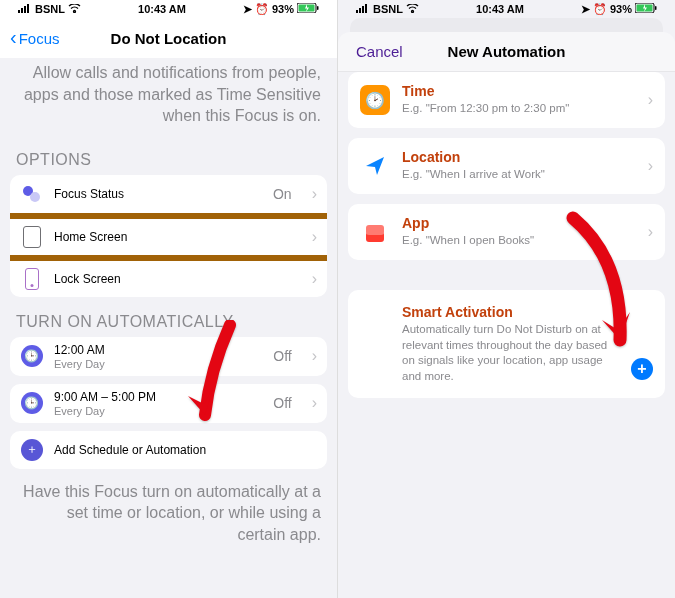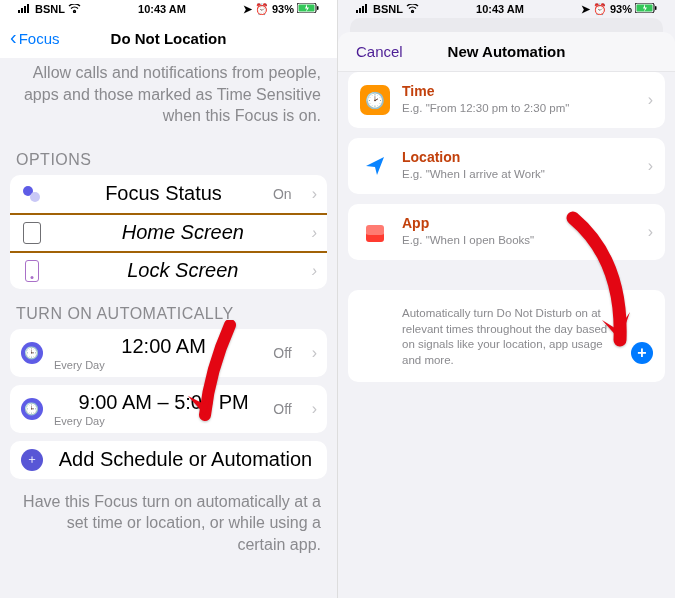--- a/index.html
+++ b/index.html
@@ -92,29 +92,29 @@
     border-radius: 10px;
     overflow: hidden;
   }
   .row {
     display: flex;
     align-items: center;
     min-height: 38px;
     padding: 6px 10px;
     position: relative;
   }
-  .row + .row { border-top: 2px solid #a16207; font-style: italic; }
+  .row + .row { border-top: 6px solid #a16207; }
   .row .icon {
     width: 24px; height: 24px;
     display: flex; align-items: center; justify-content: center;
     margin-right: 10px;
     flex-shrink: 0;
   }
   .row .text { flex: 1; }
-  .row .title { font-size: 20px; color: #000; text-align: center; }
+  .row .title { font-size: 12px; color: #000; }
   .row .subtitle { font-size: 11px; color: #8a8a8e; margin-top: 1px; }
   .row .value { font-size: 14px; color: #8a8a8e; margin-right: 20px;}
   .row .chev-r {
     color: #c5c5c8;
     font-size: 16px;
   }
 
   .gap { height: 8px; }
 
   .add-link {
@@ -424,20 +424,21 @@
         <div class="chev-r">›</div>
       </div>
     </div>
 
     <div style="height:20px"></div>
 
     <div class="trigger-card">
       <div class="trigger-row" style="align-items:flex-start; padding:14px 12px;">
         <div class="icon ic-gray" style="margin-top:2px">⏻</div>
         <div class="text">
+          <div class="title">Smart Activation</div>
           <div class="subtitle">Automatically turn Do Not Disturb on at relevant times throughout the day based on signals like your location, app usage and more.</div>
         </div>
         <div class="plus-circle">+</div>
       </div>
     </div>
   </div>
 
   <div class="arrow" style="left:220px; top:210px">
     <svg width="90" height="170" viewBox="0 0 90 170">
       <path d="M15 8 Q65 50 62 130" stroke="#e30613" stroke-width="13" fill="none" stroke-linecap="round"></path>

